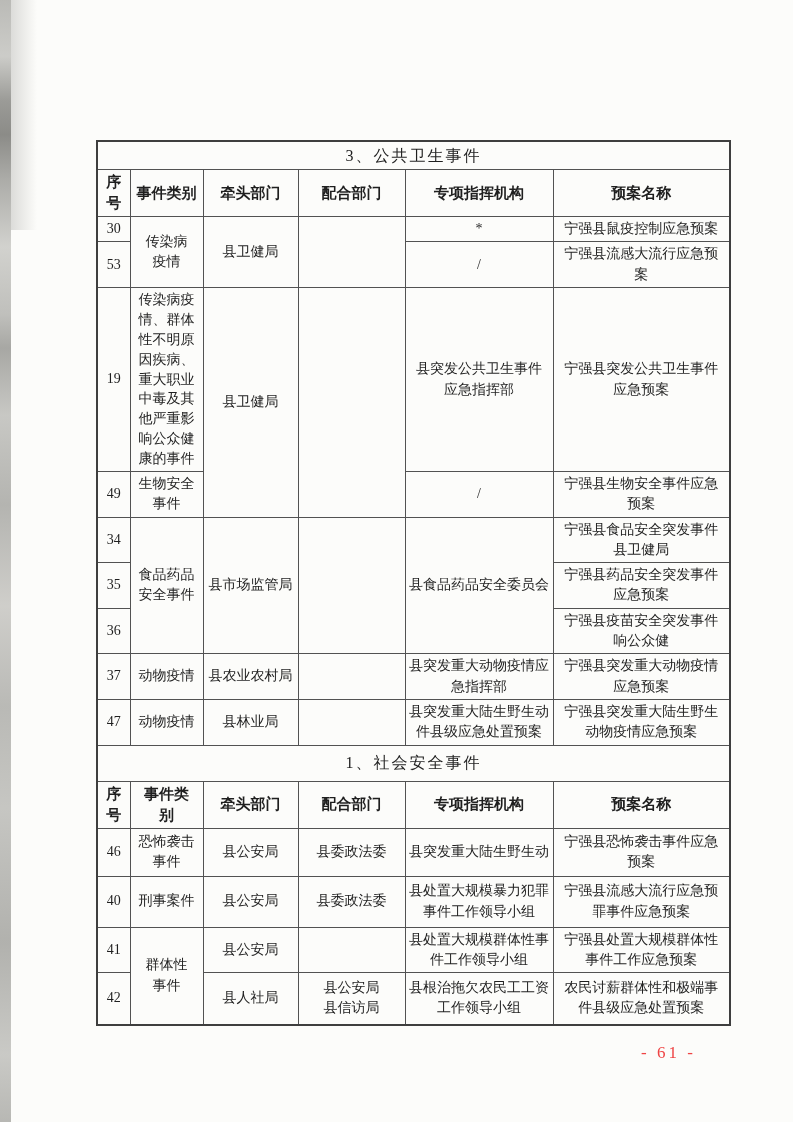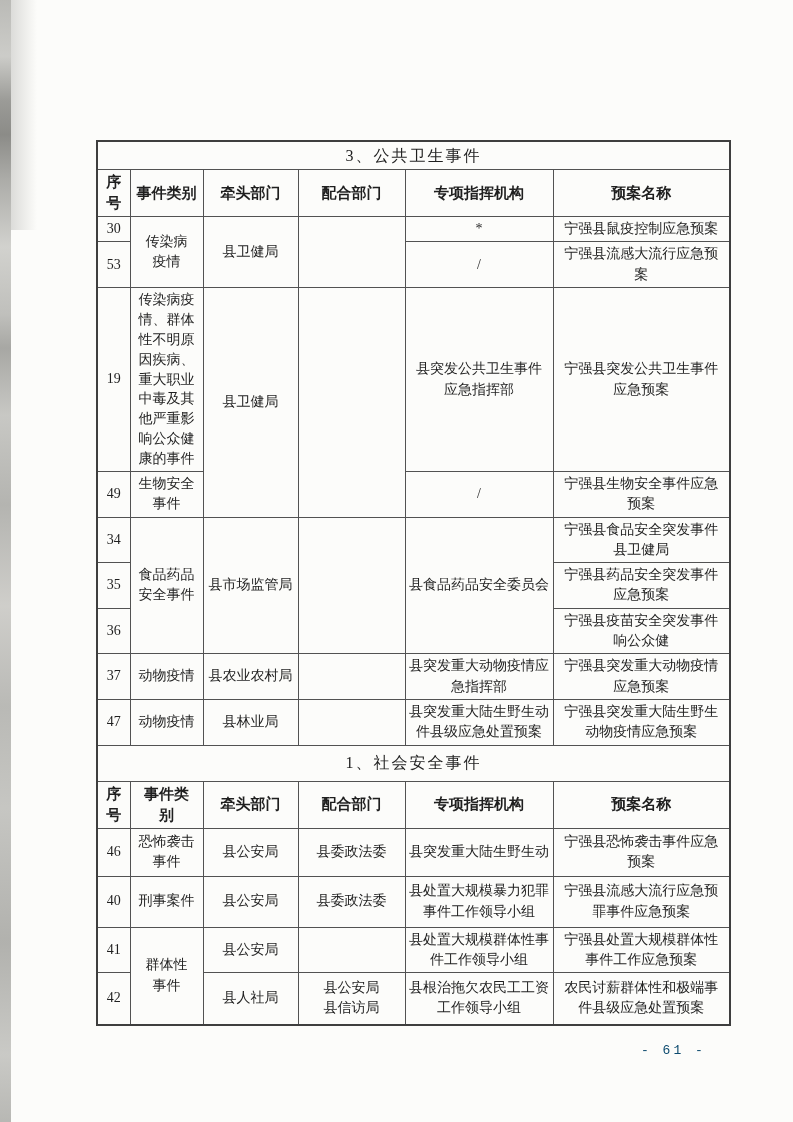--- a/index.html
+++ b/index.html
@@ -37,22 +37,22 @@
     word-break:break-all;
   }
   .doc-table th { font-size:15px; font-weight:bold; line-height:1.4; }
   .section-title-cell {
     font-size:16px !important; font-weight:bold; letter-spacing:2px;
   }
   .cell-no { font-size:13.5px; }
   .cell-cat-long { line-height:1.42 !important; }
   .page-number {
     position:absolute; left:641px; top:1043px;
-    font-size:13px; color:#0c4a6e; letter-spacing:3px;
-    font-family:Liberation Mono, monospace;
+    font-size:17px; color:#ef4444; letter-spacing:3px;
+    font-family:Liberation Serif, serif;
   }
 </style>
 </head>
 <body>
 
 <div>
   <div class="scan-strip-left"></div>
   <div class="scan-shade-topleft"></div>
 
   <table class="doc-table">

